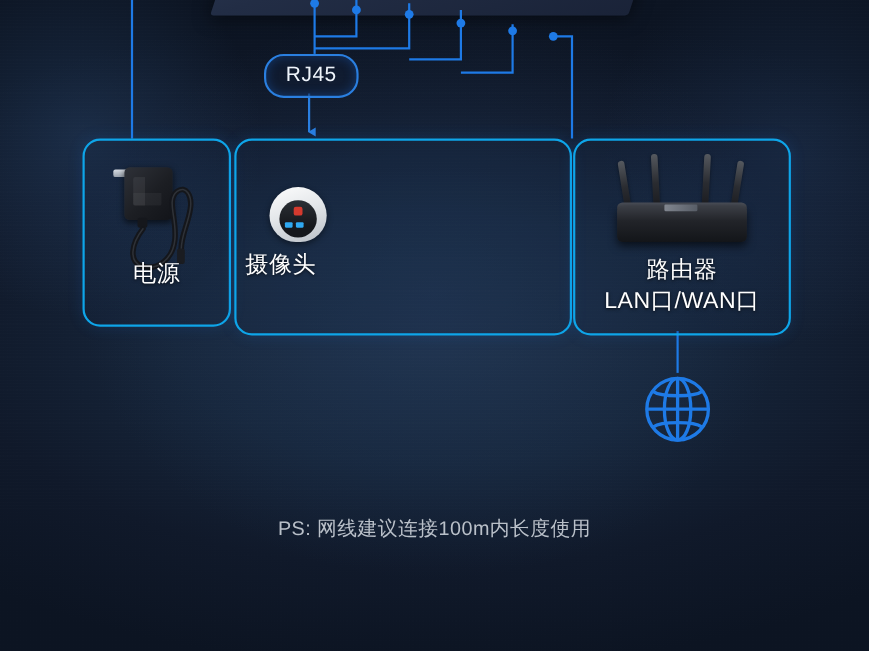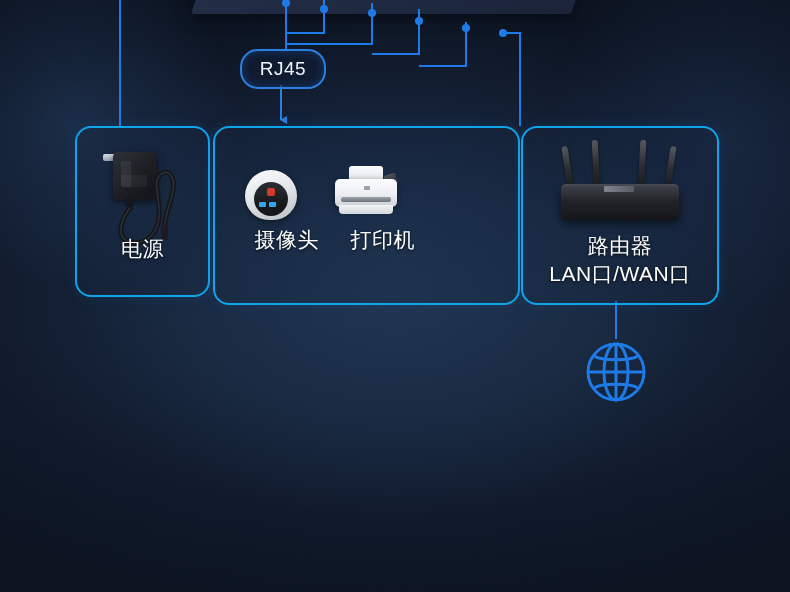--- a/index.html
+++ b/index.html
@@ -54,21 +54,21 @@
     box-shadow:0 0 14px rgba(24,110,220,.16);}
   #box-power{left:75px;top:126px;width:131px;height:167px;}
   #box-devices{left:213px;top:126px;width:303px;height:175px;}
   #box-router{left:521px;top:126px;width:194px;height:175px;}
 
   .box-label{position:absolute;left:0;right:0;text-align:center;color:#ffffff;
     font-size:21px;line-height:25px;letter-spacing:.5px;
     text-shadow:0 1px 3px rgba(0,0,0,.75);}
 
   
-  .tile{position:absolute;text-align:right;}
+  .tile{position:absolute;text-align:left;}
   .tile .cap{color:#fff;font-size:21px;letter-spacing:.5px;text-shadow:0 1px 3px rgba(0,0,0,.75);}
 
   
   .adapter{position:absolute;left:22px;top:14px;width:92px;height:105px;}
   .ad-body{position:absolute;left:14px;top:10px;width:44px;height:48px;border-radius:5px;
     background:linear-gradient(135deg,#2e3138 0%,#1c1e23 55%,#121419 100%);
     box-shadow:0 2px 6px rgba(0,0,0,.6);}
   .ad-body:after{content:"";position:absolute;left:8px;top:9px;width:26px;height:26px;
     background:
       linear-gradient(90deg,rgba(255,255,255,.07) 0 40%,rgba(0,0,0,0) 40%),
@@ -223,33 +223,20 @@
           <div class="cam-base"></div>
           <div class="cam-lensring"></div>
           <div class="cam-dot"></div>
           <div class="cam-led" style="left:20px"></div>
           <div class="cam-led" style="left:30px"></div>
         </div>
       </div>
       <div class="cap">摄像头</div>
     </div>
 
-    <div class="tile" style="left:104px;top:36px;width:96px;">
-      <div style="position:relative;height:62px;">
-        <div class="prn" style="left:14px">
-          <div class="prn-lid"></div>
-          <div class="prn-arm"></div>
-          <div class="prn-body"></div>
-          <div class="prn-btn"></div>
-          <div class="prn-slot"></div>
-          <div class="prn-tray"></div>
-        </div>
-      </div>
-      <div class="cap">打印机</div>
-    </div>
 
   </div>
 
   <div class="gbox" id="box-router">
     <div class="router">
       <div class="ant" style="left:10px;top:8px;height:48px;transform:rotate(-9deg)"></div>
       <div class="ant" style="left:38px;top:2px;height:52px;transform:rotate(-3deg)"></div>
       <div class="ant" style="left:84px;top:2px;height:52px;transform:rotate(3deg)"></div>
       <div class="ant" style="left:112px;top:8px;height:48px;transform:rotate(9deg)"></div>
       <div class="rt-top"></div>
@@ -266,14 +253,15 @@
         <circle cx="31" cy="31" r="28"></circle>
         <line x1="3" y1="31" x2="59" y2="31"></line>
         <line x1="31" y1="3" x2="31" y2="59"></line>
         <ellipse cx="31" cy="31" rx="12" ry="28"></ellipse>
         <path d="M9,15 C16,20 46,20 53,15"></path>
         <path d="M9,47 C16,42 46,42 53,47"></path>
       </g>
     </svg>
   </div>
 
+  <div class="note">PS: 网线建议连接100m内长度使用</div>
 
 </div>
 
 </body></html>

